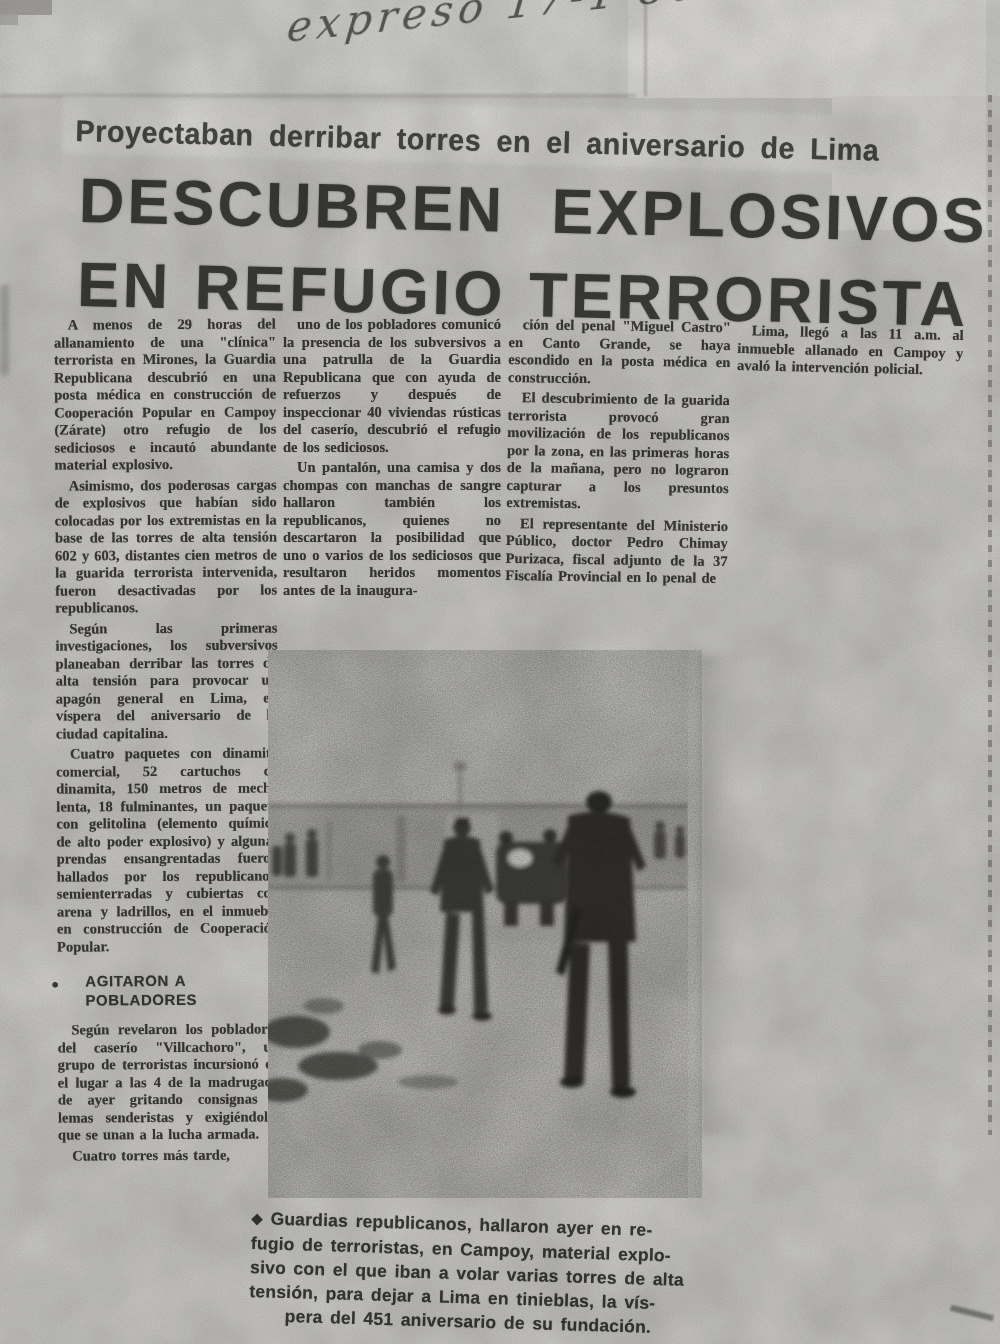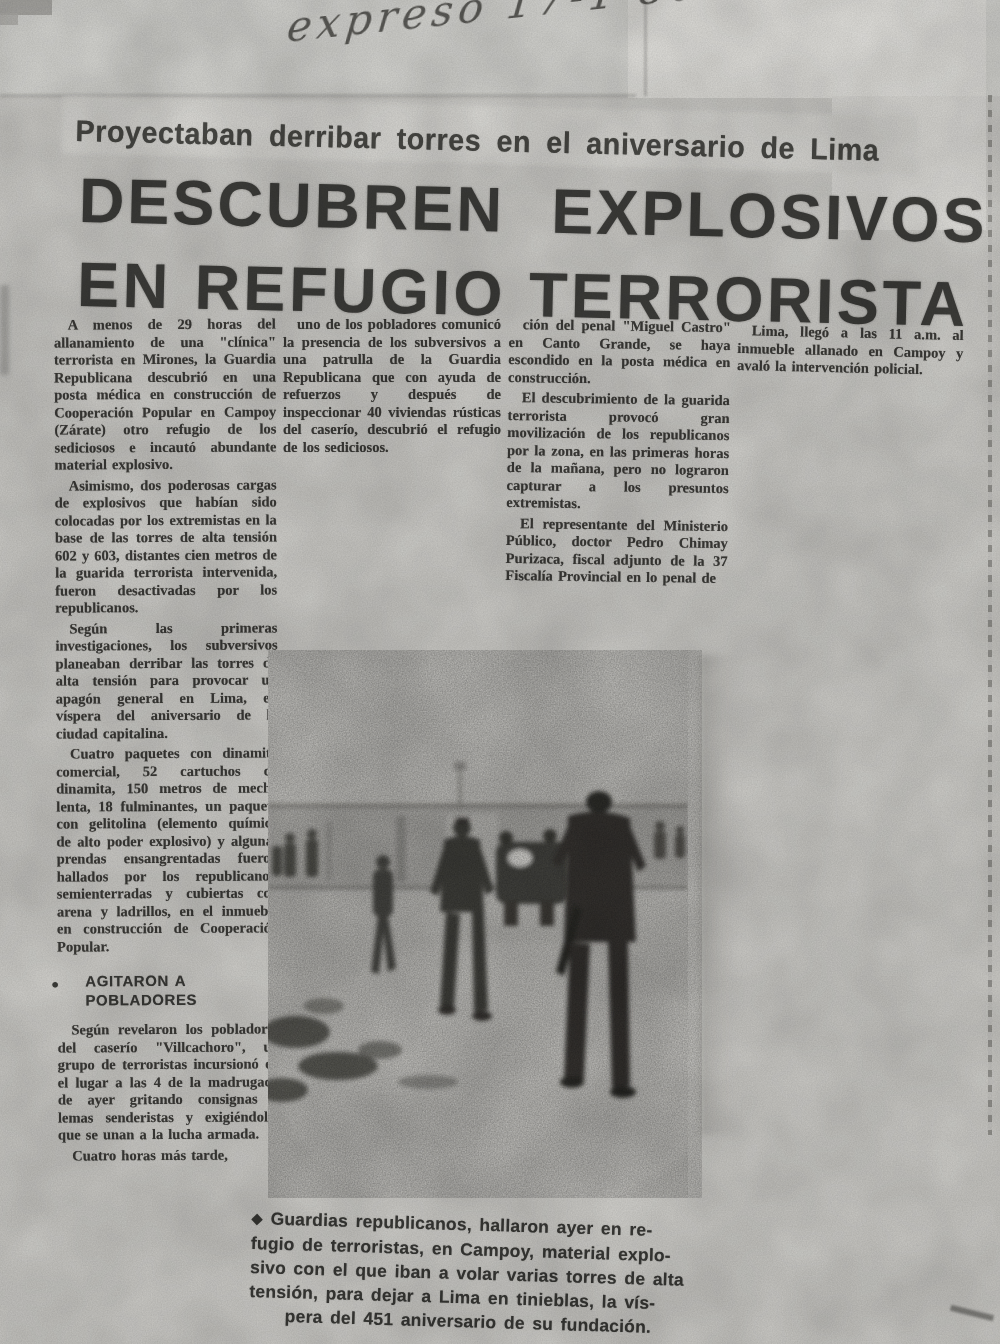--- a/index.html
+++ b/index.html
@@ -160,25 +160,26 @@
     <p>A menos de 29 horas del allanamiento de una "clínica" terrorista en Mirones, la Guardia Republicana descubrió en una posta médica en construcción de Cooperación Popular en Campoy (Zárate) otro refugio de los sediciosos e incautó abundante material explosivo.</p>
     <p>Asimismo, dos poderosas cargas de explosivos que habían sido colocadas por los extremistas en la base de las torres de alta tensión 602 y 603, distantes cien metros de la guarida terrorista intervenida, fueron desactivadas por los republicanos.</p>
     <p>Según las primeras investigaciones, los subversivos planeaban derribar las torres de alta tensión para provocar un apagón general en Lima, en víspera del aniversario de la ciudad capitalina.</p>
     <p>Cuatro paquetes con dinamita comercial, 52 cartuchos de dinamita, 150 metros de mecha lenta, 18 fulminantes, un paquete con gelitolina (elemento químico de alto poder explosivo) y algunas prendas ensangrentadas fueron hallados por los republicanos, semienterradas y cubiertas con arena y ladrillos, en el inmueble en construcción de Cooperación Popular.</p>
     <div class="subhead">
       <span class="bullet">●</span>
       <span class="shl">AGITARON A</span>
       <span class="shl">POBLADORES</span>
     </div>
     <p>Según revelaron los pobladores del caserío "Villcachoro", un grupo de terroristas incursionó en el lugar a las 4 de la madrugada de ayer gritando consignas y lemas senderistas y exigiéndoles que se unan a la lucha armada.</p>
-    <p>Cuatro horas más tarde,</p>
+    <p>Cuatro torres más tarde,</p>
   </div>
 
   <div class="col col2">
     <p>uno de los pobladores comunicó la presencia de los subversivos a una patrulla de la Guardia Republicana que con ayuda de refuerzos y después de inspeccionar 40 viviendas rústicas del caserío, descubrió el refugio de los sediciosos.</p>
+    <p>Un pantalón, una camisa y dos chompas con manchas de sangre hallaron también los republicanos, quienes no descartaron la posibilidad que uno o varios de los sediciosos que resultaron heridos momentos antes de la inaugura-</p>
   </div>
 
   <div class="col col3">
     <p>ción del penal "Miguel Castro" en Canto Grande, se haya escondido en la posta médica en construcción.</p>
     <p>El descubrimiento de la guarida terrorista provocó gran movilización de los republicanos por la zona, en las primeras horas de la mañana, pero no lograron capturar a los presuntos extremistas.</p>
     <p>El representante del Ministerio Público, doctor Pedro Chimay Purizaca, fiscal adjunto de la 37 Fiscalía Provincial en lo penal de</p>
   </div>
 
   <div class="col col4">
     <p>Lima, llegó a las 11 a.m. al inmueble allanado en Campoy y avaló la intervención policial.</p>

